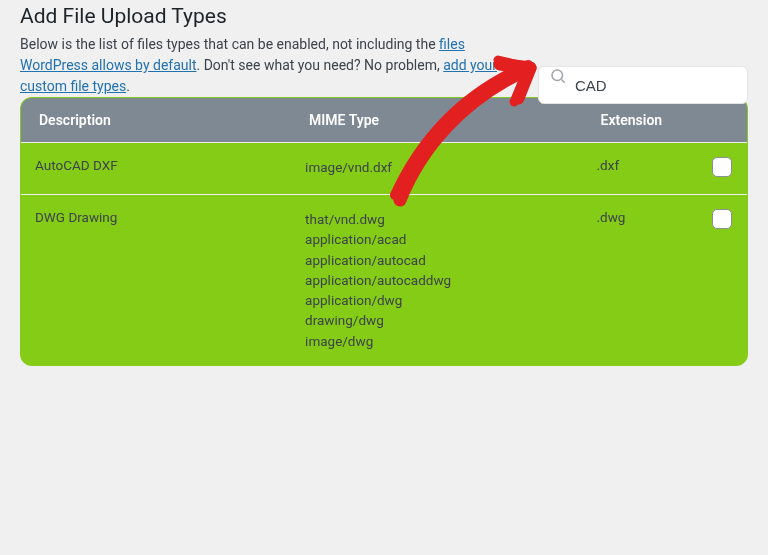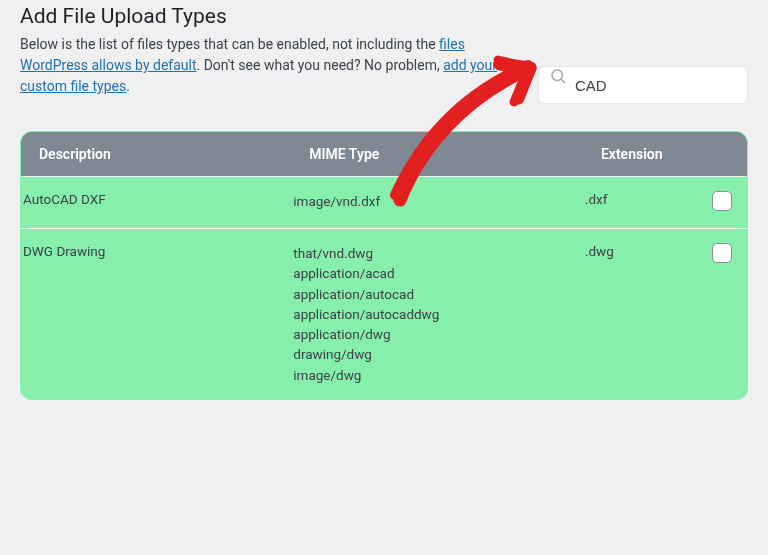--- a/index.html
+++ b/index.html
@@ -50,38 +50,37 @@
     .search-box svg { flex-shrink: 0; }
     .search-box input {
       border: none;
       outline: none;
       font-size: 15px;
       width: 100%;
       color: #3c434a;
       background: transparent;
     }
     .table {
-      margin-top: 34px;
       width: 100%;
       border-collapse: collapse;
-      background: #86efac;
+      background: #84cc16;
       border: 1px solid #e5e5e5;
       border-radius: 12px;
       overflow: hidden;
     }
     .table thead th {
       background: #7e8993;
       color: #fff;
       font-weight: 600;
       font-size: 14px;
       text-align: left;
       padding: 14px 18px;
     }
     .table tbody td {
-      padding: 14px 2px;
+      padding: 14px 14px;
       font-size: 13.5px;
       color: #3c434a;
       border-top: 1px solid #eceef1;
       vertical-align: top;
     }
     .col-desc { width: 260px; }
     .col-mime { width: 280px; }
     .col-ext { width: 110px; }
     .col-chk { width: 48px; text-align: center; }
     .mime-list div { line-height: 1.5; }

